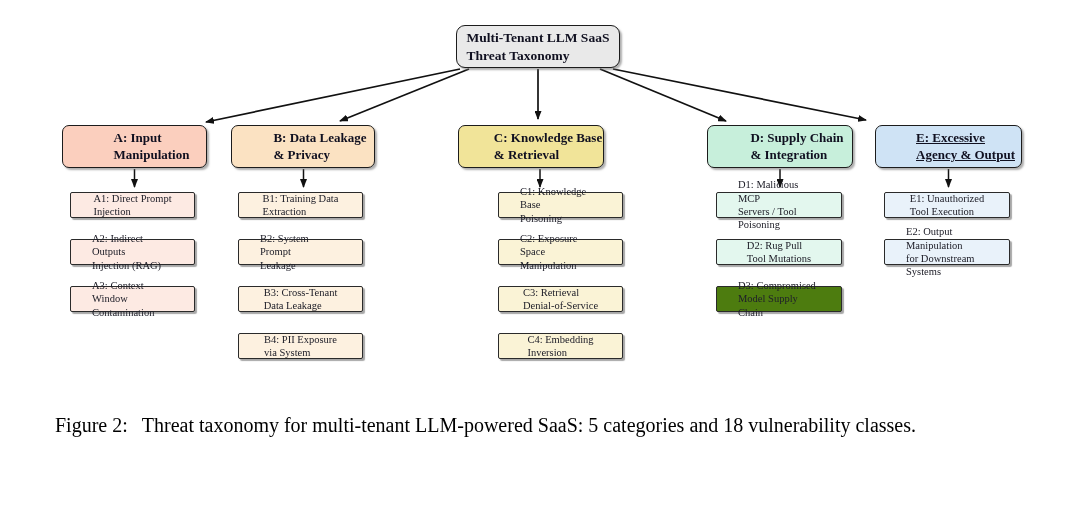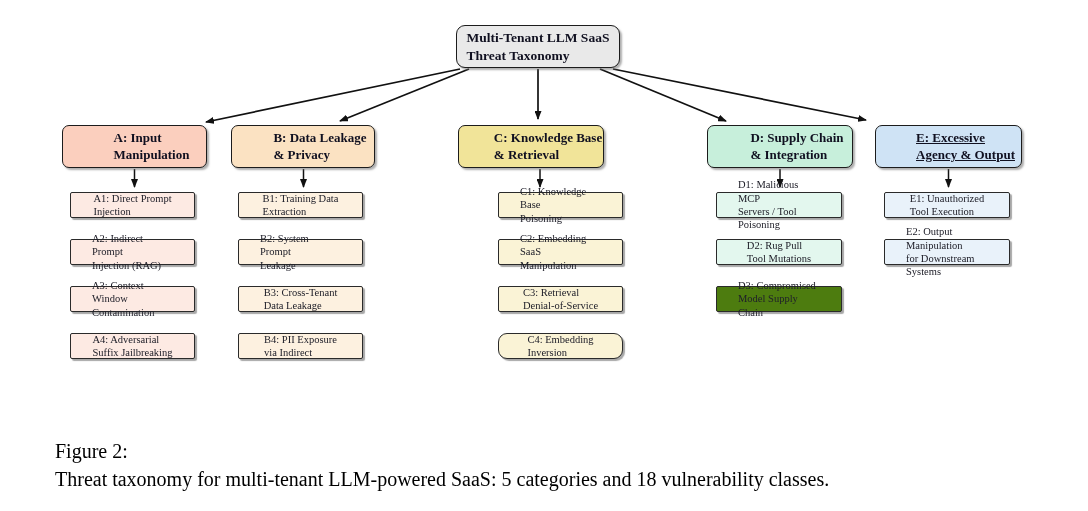--- a/index.html
+++ b/index.html
@@ -58,27 +58,26 @@
   .col-b { left: 238px; width: 125px; }
   .col-c { left: 498px; width: 125px; }
   .col-d { left: 716px; width: 126px; }
   .col-e { left: 884px; width: 126px; }
   .row-1 { top: 192px; }
   .row-2 { top: 239px; }
   .row-3 { top: 286px; }
   .row-4 { top: 333px; }
   .caption {
     position: absolute;
-    left: 55px; top: 438px;
+    left: 55px; top: 412px;
     width: 980px;
     display: flex;
     font-size: 20px;
     color: #000000;
     line-height: 1.38;
-    flex-direction: column;
   }
   .cap-label { flex: 0 0 auto; margin-right: 14px; }
   .cap-text  { flex: 0 0 auto; width: 800px; }
 </style>
 </head>
 <body>
 
 <div class="stage">
 
   <svg class="edges" viewBox="0 0 1088 511">
@@ -99,47 +98,45 @@
     <line x1="948.5" y1="169" x2="948.5" y2="187" stroke="#111111" stroke-width="1.5" marker-end="url(#arrow)"></line>
   </svg>
 
   <div class="node root" style="background: rgb(233, 233, 233);">Multi-Tenant LLM SaaS
 Threat Taxonomy</div>
 
   <div class="node cat cat-a" style="background: rgb(251, 207, 190);">A: Input
 Manipulation</div>
   <div class="node child col-a row-1" style="background: rgb(253, 234, 227);">A1: Direct Prompt
 Injection</div>
-  <div class="node child col-a row-2" style="background: rgb(253, 234, 227);">A2: Indirect Prompt
+  <div class="node child col-a row-2" style="background: rgb(253, 234, 227);">A2: Indirect Outputs
 Injection (RAG)</div>
   <div class="node child col-a row-3" style="background: rgb(253, 234, 227);">A3: Context Window
 Contamination</div>
-  <div class="node child col-a row-4" style="background: rgb(253, 234, 227);">A4: Adversarial
-Suffix Jailbreaking</div>
 
   <div class="node cat cat-b" style="background: rgb(251, 226, 194);">B: Data Leakage
 &amp; Privacy</div>
   <div class="node child col-b row-1" style="background: rgb(253, 241, 224);">B1: Training Data
 Extraction</div>
   <div class="node child col-b row-2" style="background: rgb(253, 241, 224);">B2: System Prompt
 Leakage</div>
   <div class="node child col-b row-3" style="background: rgb(253, 241, 224);">B3: Cross-Tenant
 Data Leakage</div>
   <div class="node child col-b row-4" style="background: rgb(253, 241, 224);">B4: PII Exposure
-via Indirect</div>
+via System</div>
 
   <div class="node cat cat-c" style="background: rgb(241, 228, 153);">C: Knowledge Base
 &amp; Retrieval</div>
   <div class="node child col-c row-1" style="background: rgb(250, 243, 214);">C1: Knowledge Base
 Poisoning</div>
-  <div class="node child col-c row-2" style="background: rgb(250, 243, 214);">C2: Embedding SaaS
+  <div class="node child col-c row-2" style="background: rgb(250, 243, 214);">C2: Exposure Space
 Manipulation</div>
   <div class="node child col-c row-3" style="background: rgb(250, 243, 214);">C3: Retrieval
 Denial-of-Service</div>
-  <div class="node child col-c row-4" style="background: rgb(250, 243, 214); border-radius: 9px;">C4: Embedding
+  <div class="node child col-c row-4" style="background: rgb(250, 243, 214);">C4: Embedding
 Inversion</div>
 
   <div class="node cat cat-d" style="background: rgb(199, 239, 219);">D: Supply Chain
 &amp; Integration</div>
   <div class="node child col-d row-1" style="background: rgb(227, 247, 238);">D1: Malicious MCP
 Servers / Tool Poisoning</div>
   <div class="node child col-d row-2" style="background: rgb(227, 247, 238);">D2: Rug Pull
 Tool Mutations</div>
   <div class="node child col-d row-3" style="background: #4d7c0f;">D3: Compromised
 Model Supply Chain</div>

